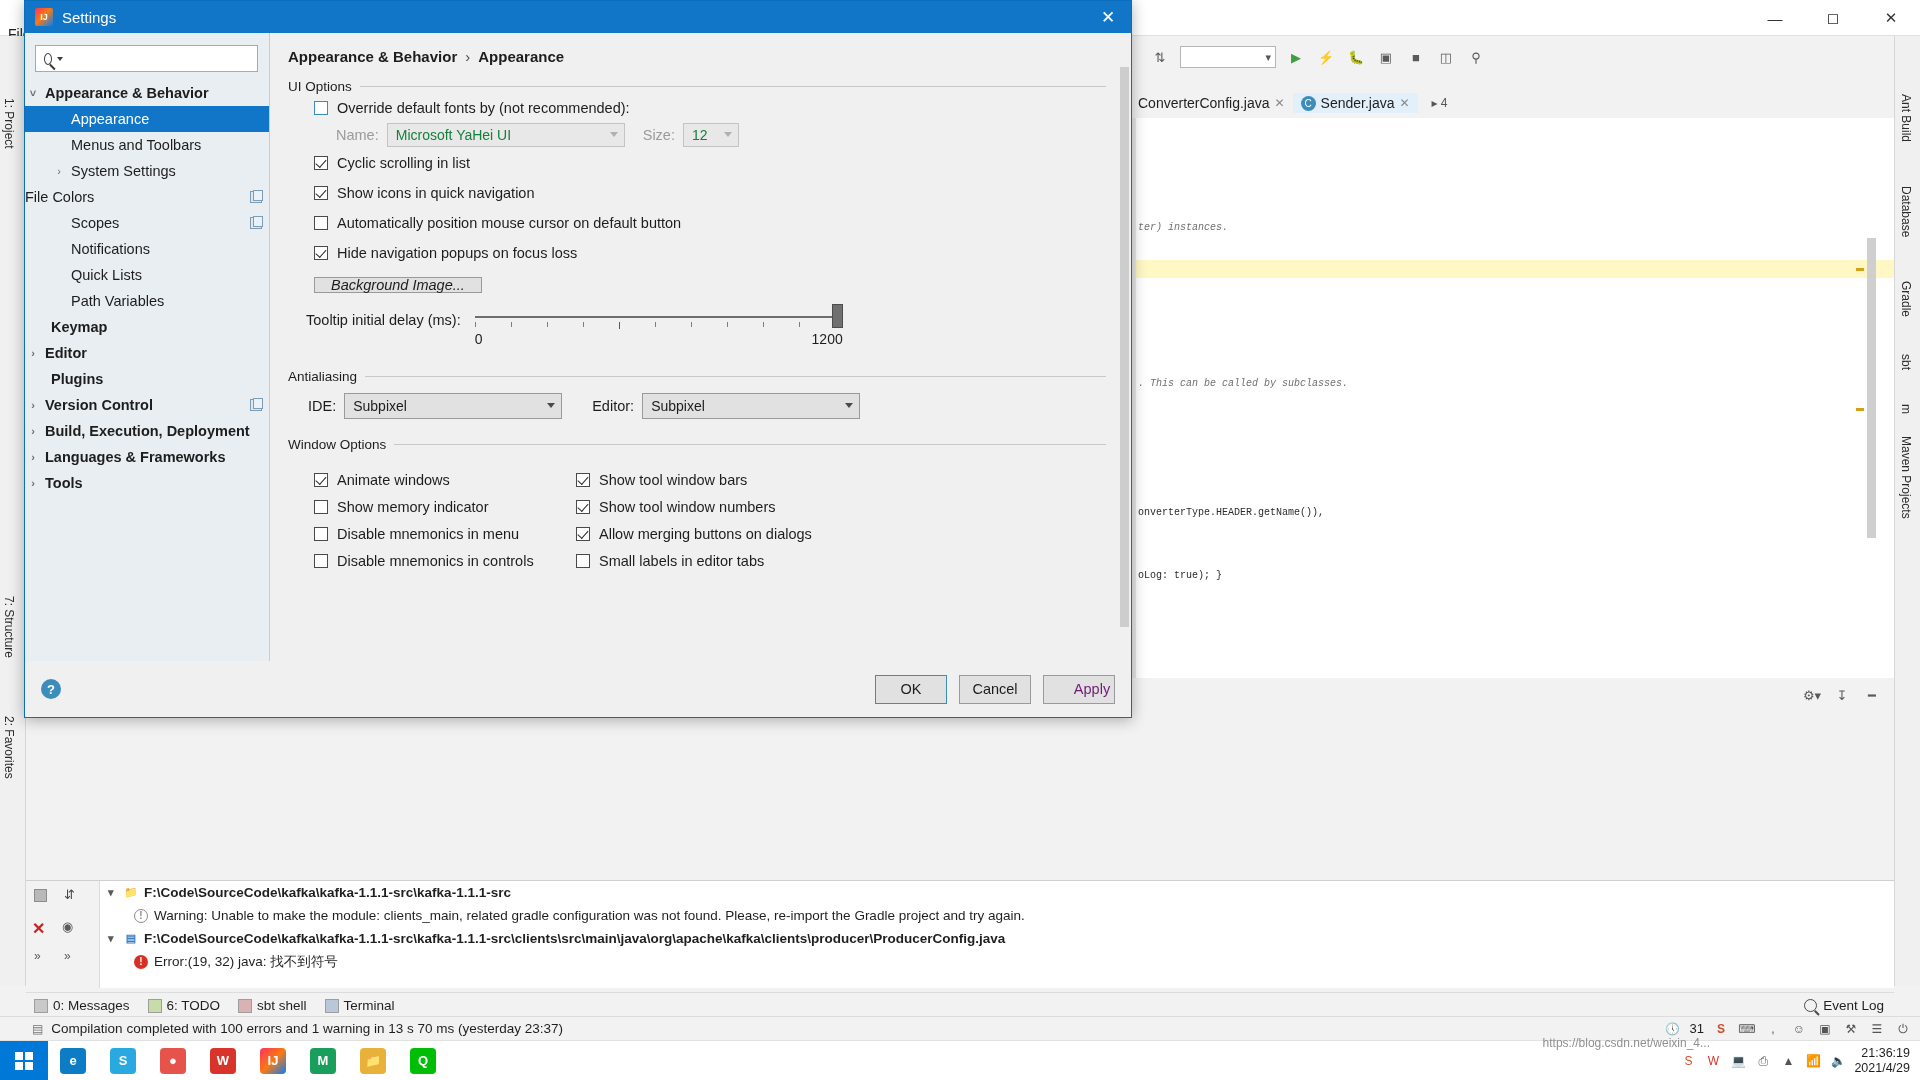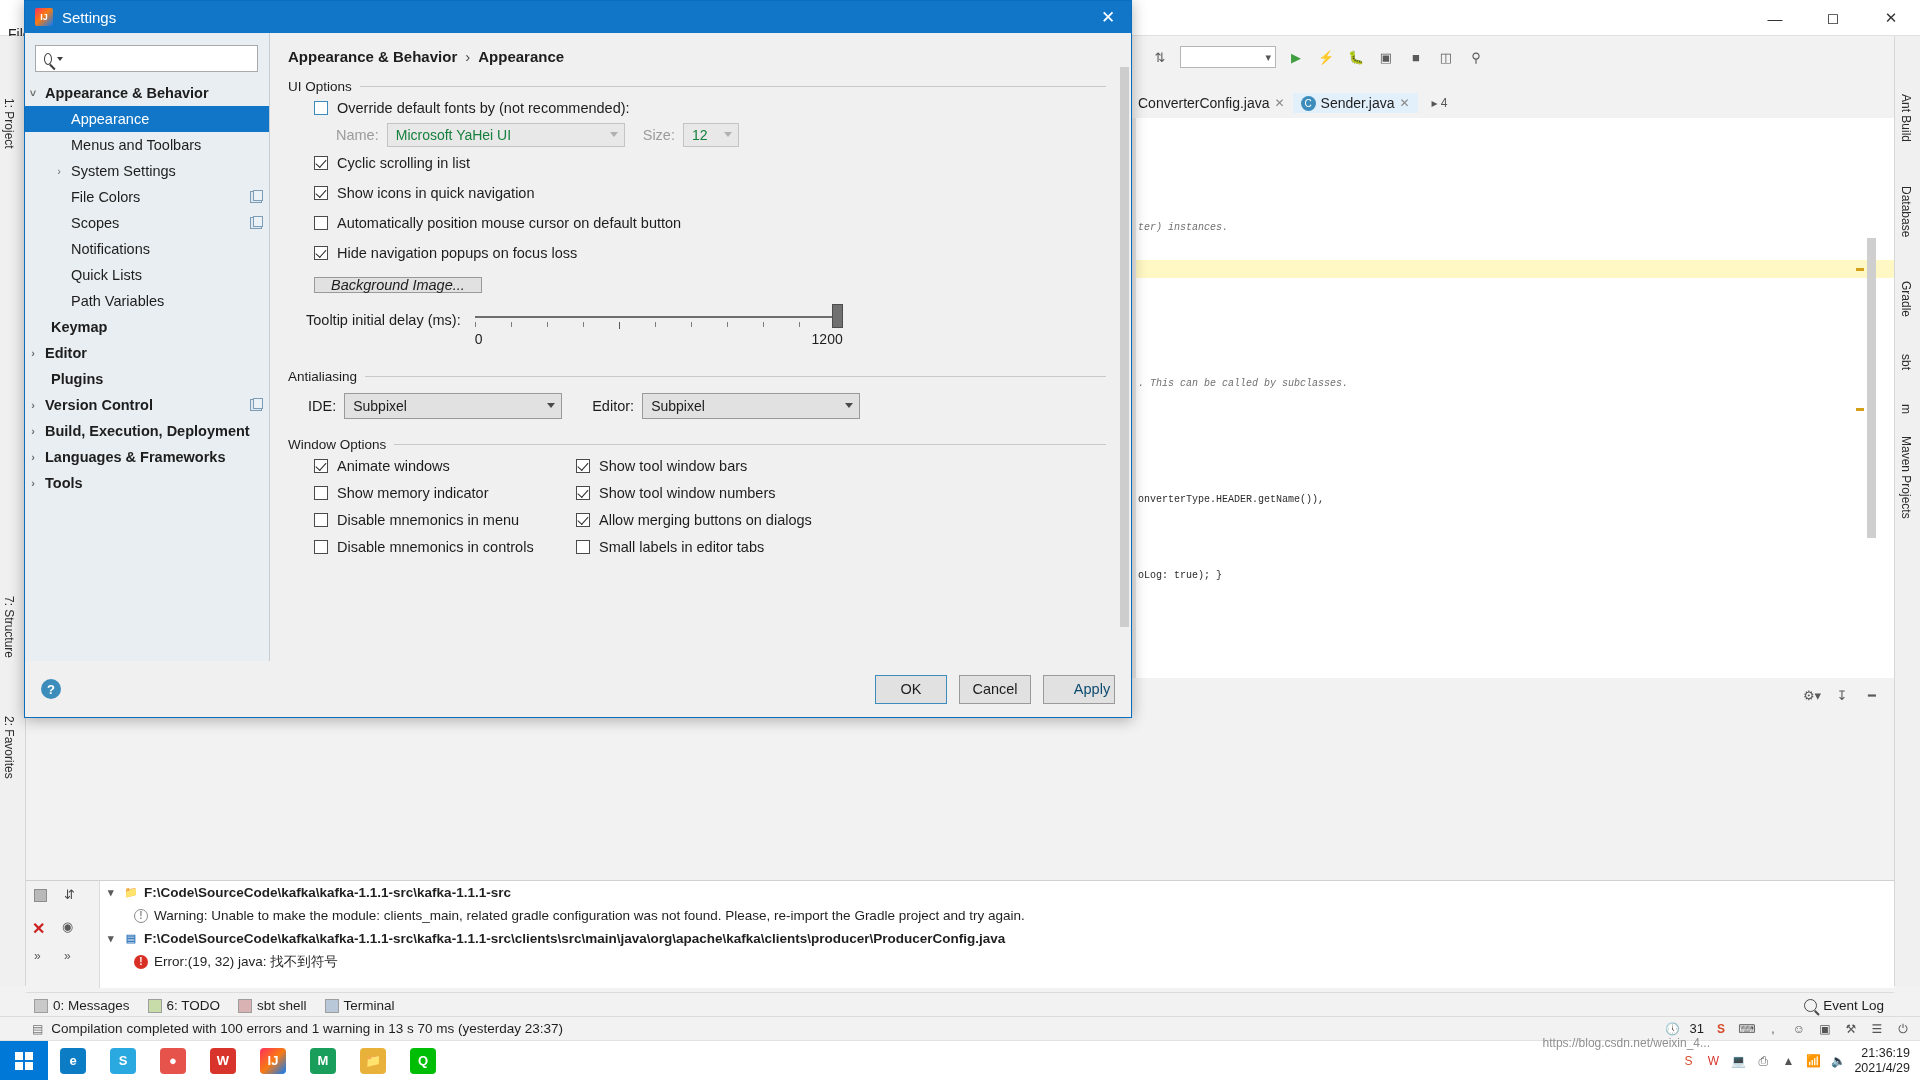--- a/index.html
+++ b/index.html
@@ -276,21 +276,21 @@
   .help-btn {
     width: 20px; height: 20px; border-radius: 50%; background: #3c8dbc; color: #fff;
     display: flex; align-items: center; justify-content: center; font-size: 13px; font-weight: bold;
   }
   .footer-btns { margin-left: auto; display: flex; gap: 12px; }
   .fbtn {
     width: 72px; height: 29px; background: #e1e1e1; border: 1px solid #9a9a9a;
     font-size: 14.5px; color: #1d1d1d; display: flex; align-items: center; justify-content: center;
   }
   .fbtn.primary { border: 1.6px solid #3c8dbc; }
-  .fbtn.disabled { color: #0c4a6e; padding-left: 32px; }
+  .fbtn.disabled { color: #701a75; padding-left: 32px; }
 
   .pane-scroll {
     position: absolute; right: 2px; top: 34px; width: 9px; height: 600px; background: #f0f0f0;
   }
   .pane-thumb { position: absolute; top: 0; width: 9px; height: 560px; background: #cdcdcd; }
 </style>
 </head>
 <body>
 
 <div id="root">
@@ -347,21 +347,21 @@
       <div style="margin-left:14px;font-size:12px;color:#555;display:flex;align-items:center;gap:3px">
         <span>▸</span>
         <span>4</span>
       </div>
     </div>
 
     <div class="code-area">
       <div class="hl-row" style="top:142px"></div>
       <div class="code-line italic" style="left:8px;top:104px">ter) instances.</div>
       <div class="code-line italic" style="left:8px;top:260px">. This can be called by subclasses.</div>
-      <div class="code-line" style="left:8px;top:376px">onverterType.HEADER.getName()),</div>
+      <div class="code-line" style="left:8px;top:389px">onverterType.HEADER.getName()),</div>
       <div class="code-line" style="left:8px;top:452px">oLog: true); }</div>
       <div class="scroll-v"></div>
       <div class="gutter-mark" style="top:150px"></div>
       <div class="gutter-mark" style="top:290px"></div>
     </div>
 
     <div style="position:absolute;left:1130px;top:118px;width:6px;height:560px;background:#e8e8e8"></div>
 
     <div style="position:absolute;right:26px;top:680px;left:1130px;height:30px;background:#f2f2f2;display:flex;align-items:center;justify-content:flex-end;gap:10px;padding-right:12px">
       <span class="tb-icon">⚙▾</span>
@@ -518,21 +518,21 @@
           <div class="tree-item selected" style="padding-left:46px">
             <span>Appearance</span>
           </div>
           <div class="tree-item" style="padding-left:46px">
             <span>Menus and Toolbars</span>
           </div>
           <div class="tree-item" style="padding-left:26px">
             <span class="tw-arrow">›</span>
             <span>System Settings</span>
           </div>
-          <div class="tree-item" style="padding-left:46px">
+          <div class="tree-item" style="">
             <span>File Colors</span>
             <span class="copy-badge"></span>
           </div>
           <div class="tree-item" style="padding-left:46px">
             <span>Scopes</span>
             <span class="copy-badge"></span>
           </div>
           <div class="tree-item" style="padding-left:46px">
             <span>Notifications</span>
           </div>
@@ -671,21 +671,21 @@
               </div>
             </div>
           </div>
 
           <div class="group" style="margin-top:18px">
             <div class="group-head">
               <span>Window Options</span>
               <span class="group-line"></span>
             </div>
 
-            <div class="twocol" style="padding-left:26px;margin-top:0">
+            <div class="twocol" style="padding-left:26px;margin-top:14px">
               <div class="col" style="width:262px">
                 <div class="cb-row">
                   <span class="cb checked"></span>
                   <span class="lbl">Animate windows</span>
                 </div>
                 <div class="cb-row">
                   <span class="cb"></span>
                   <span class="lbl">Show memory indicator</span>
                 </div>
                 <div class="cb-row">

